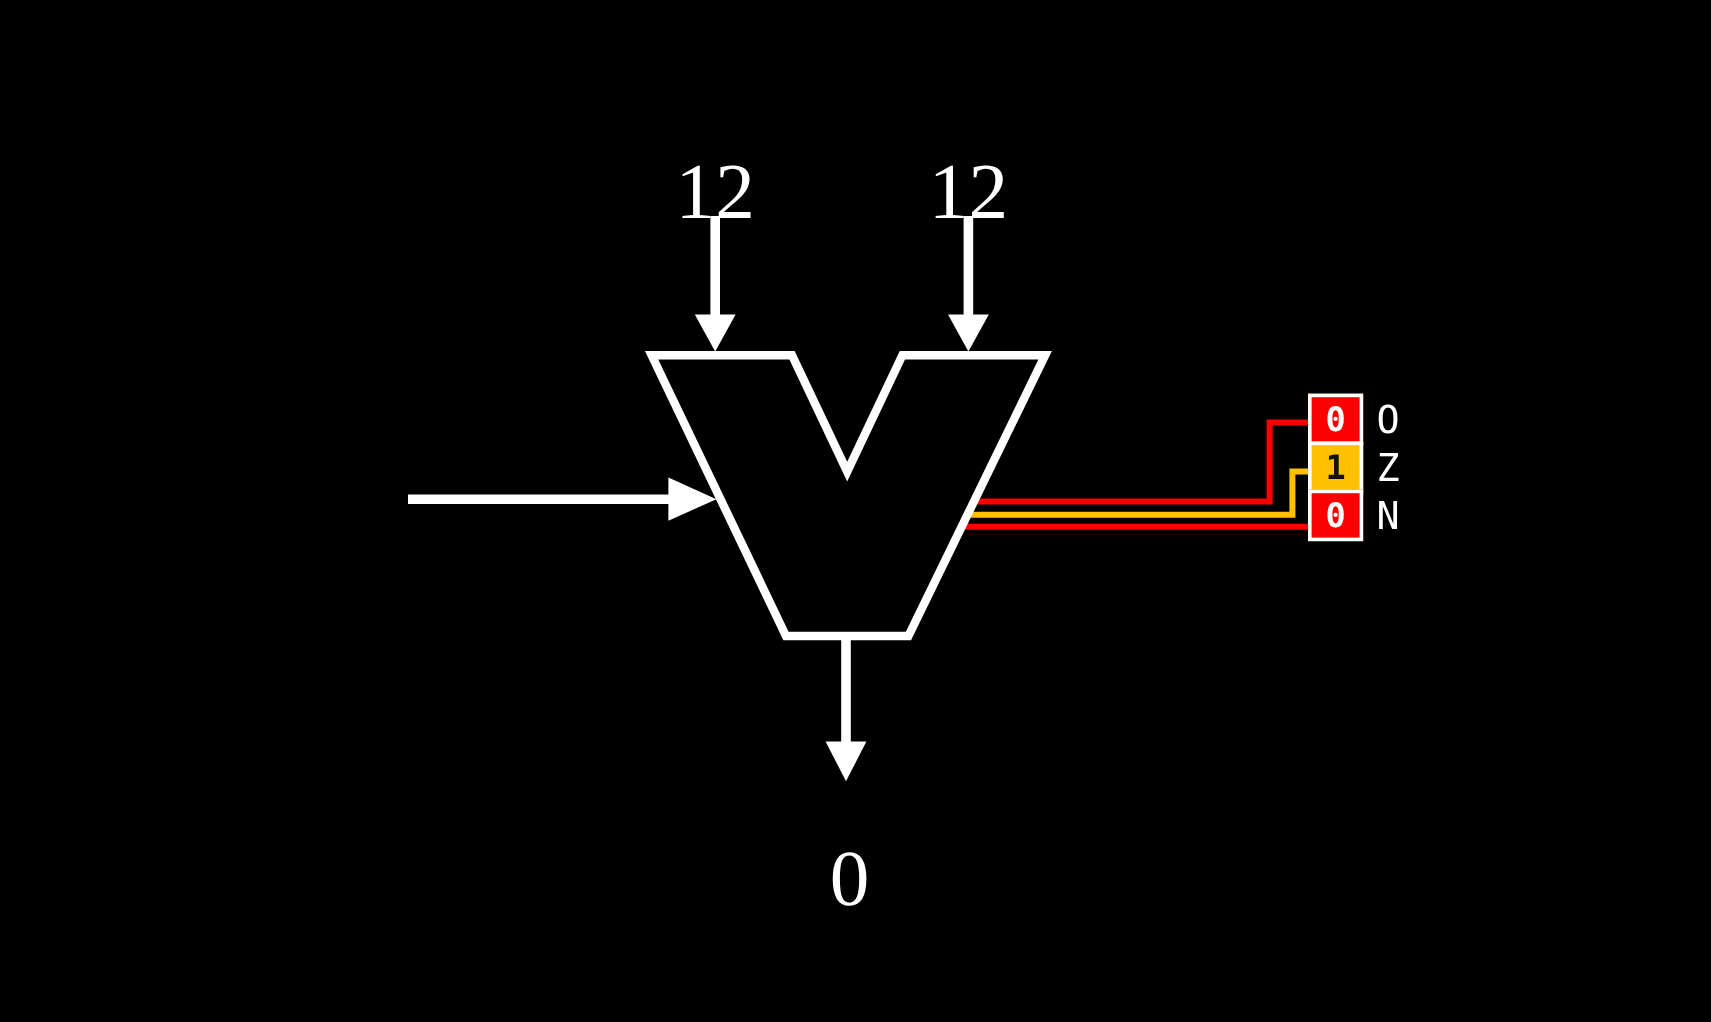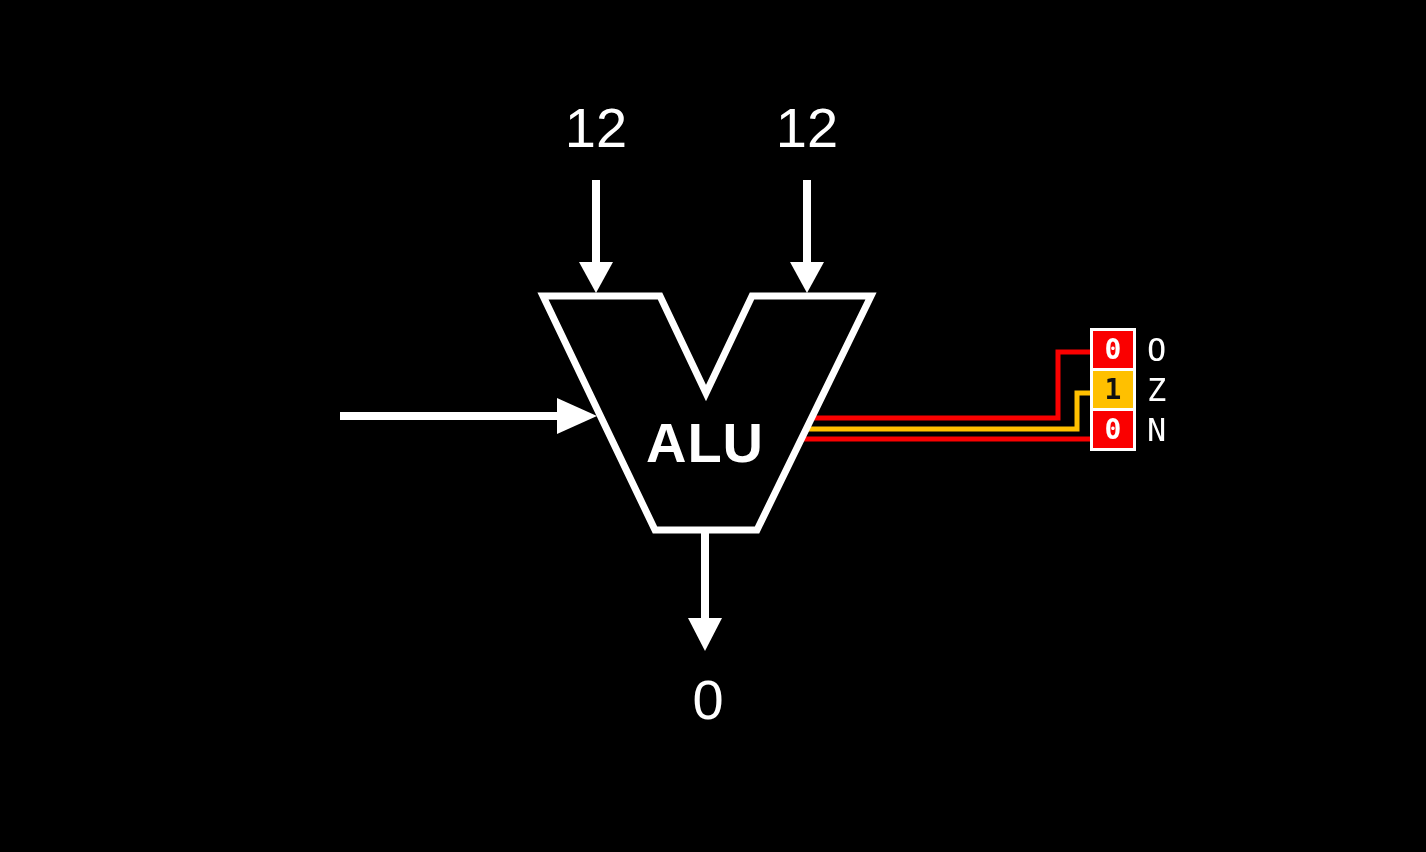--- a/index.html
+++ b/index.html
@@ -23,23 +23,24 @@
     top: 0;
   }
   .label {
     position: absolute;
     color: #ffffff;
     white-space: nowrap;
     transform: translateX(-50%);
     text-align: center;
   }
   .num-label {
-    font-family: Liberation Sans, sans-serif;
-    font-size: 56px;
+    font-family: Liberation Serif, serif;
+    font-size: 66px;
     line-height: 1;
+    margin-top: 28px;
   }
   .op-label {
     font-family: "Liberation Sans", sans-serif;
     font-size: 56px;
     font-weight: 400;
     line-height: 1;
     color: #5B9BD5;
   }
   .alu-name {
     font-family: "Liberation Sans", sans-serif;
@@ -118,21 +119,20 @@
     <g>
       <line x1="705" y1="532" x2="705" y2="620" stroke="#ffffff" stroke-width="8"></line>
       <polygon points="705,651 688,618 722,618" fill="#ffffff"></polygon>
     </g>
   </svg>
 
   <div class="label num-label" style="left:596px; top:100px;">12</div>
   <div class="label num-label" style="left:807px; top:100px;">12</div>
 
 
-  <div class="label alu-name" style="left:705px; top:415px;">ALU</div>
 
   <div class="label num-label" style="left:708px; top:672px;">0</div>
 
   <div class="flag-stack">
     <div class="flag-cell flag-red">0</div>
     <div class="flag-cell flag-amber">1</div>
     <div class="flag-cell flag-red">0</div>
   </div>
 
   <div class="flag-names">

